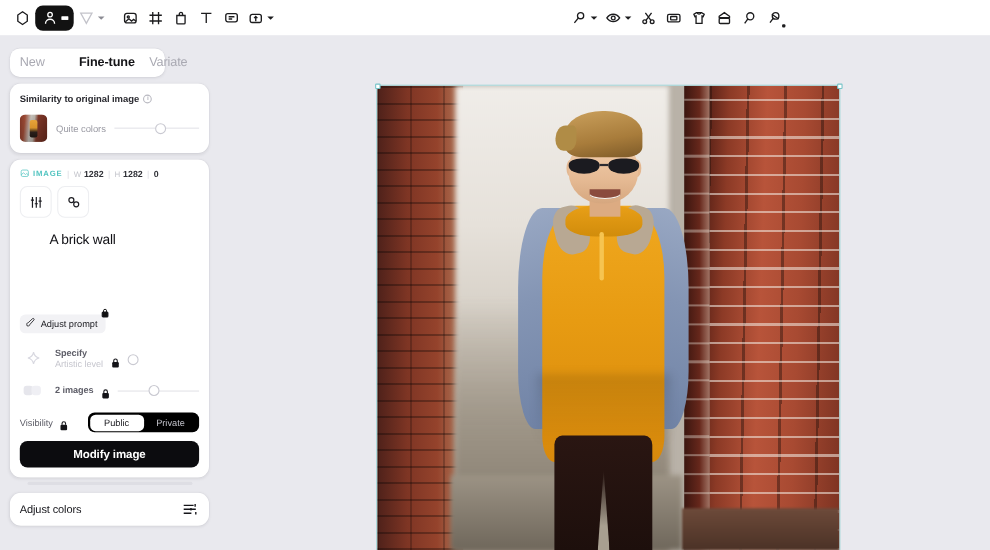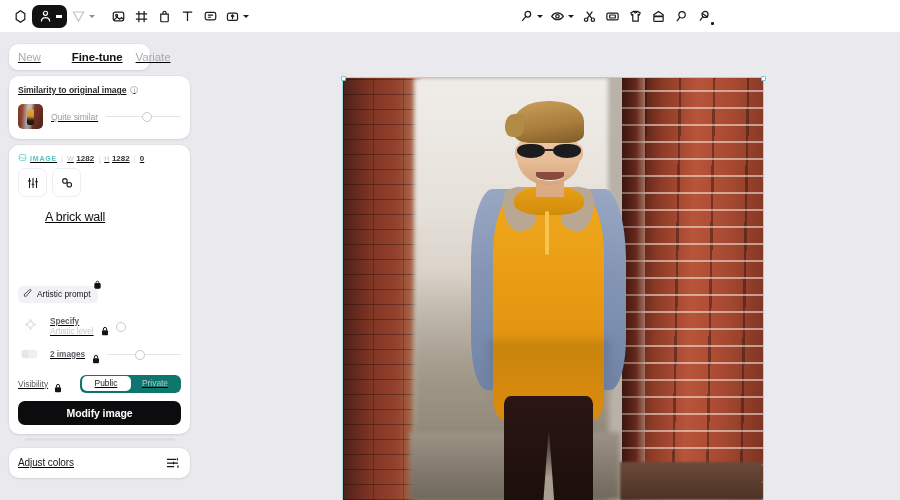--- a/index.html
+++ b/index.html
@@ -57,21 +57,20 @@
 
   
   .left-panel {
     position: absolute; left: 9px; top: 44px;
     width: 181px;
   }
   .card {
     background: #ffffff;
     border-radius: 10px;
     box-shadow: 0 1px 3px rgba(20,20,35,.09), 0 0 0 .5px rgba(20,20,40,.04);
-    text-decoration: underline;
   }
 
   
   .tabs {
     display: flex; align-items: center;
     height: 26px; padding: 0 9px;
     width: 141px;
     border-radius: 9px;
     gap: 13px;
   }
@@ -202,21 +201,21 @@
   .lock-ico svg { width: 8px; height: 10px; }
   .opt-slider { display: flex; align-items: center; flex: 1; height: 12px; position: relative; }
 
   .vis-row {
     display: flex; align-items: center; gap: 6px;
     padding: 6px 9px 0 9px;
   }
   .vis-label { font-size: 8.4px; color: #5a5a64; }
   .seg {
     margin-left: auto; display: flex; align-items: center;
-    background: #0f766e; border-radius: 6px; padding: 1.5px; width: 101px;
+    background: #000000; border-radius: 6px; padding: 1.5px; width: 101px;
   }
   .seg-item {
     flex: 1; text-align: center; font-size: 8.4px;
     height: 15px; line-height: 15px; border-radius: 5px;
     color: #c2c2ca; cursor: pointer;
   }
   .seg-item.on { background: #ffffff; color: #17171c; box-shadow: 0 .5px 1.5px rgba(0,0,0,.12); }
 
   .modify-btn {
     margin: 8px 9px 9px 9px;
@@ -607,21 +606,21 @@
       <span class="tab">Variate</span>
     </div>
 
     <div class="card sim-card">
       <div class="sim-title">
         <span>Similarity to original image</span>
         <span class="info-icon">i</span>
       </div>
       <div class="sim-row">
         <div class="thumb"></div>
-        <span class="sim-label">Quite similar</span>
+        <span class="sim-label">Quite colors</span>
         <div class="slider">
           <div class="slider-track"></div>
           <div class="slider-knob" style="left:48%;"></div>
         </div>
       </div>
     </div>
 
     <div class="card main-card">
 
       <div class="img-meta">
@@ -670,21 +669,21 @@
         <div class="prompt-text">A brick wall</div>
       </div>
 
       <div class="extract-wrap">
         <span class="extract-btn">
           <span>
             <svg viewBox="0 0 16 16">
                 <path d="M2.6 13.2c2.6.6 4.2-.6 4.2-2.2l5.6-6.2a1.4 1.4 0 0 0-2-2L4.2 8.6c-1.6 0-2.8 1.8-1.6 4.6z"></path>
               </svg>
           </span>
-          <span>Artistic prompt</span>
+          <span>Adjust prompt</span>
           <span class="lock-badge">
             <svg viewBox="0 0 8 10">
                 <rect x="1" y="4" width="6" height="5.2" rx="1" fill="#111"></rect>
                 <path d="M2.4 4V2.8a1.6 1.6 0 0 1 3.2 0V4" stroke="#111" stroke-width="1" fill="none"></path>
               </svg>
           </span>
         </span>
       </div>
 
       <div class="opt-row">

